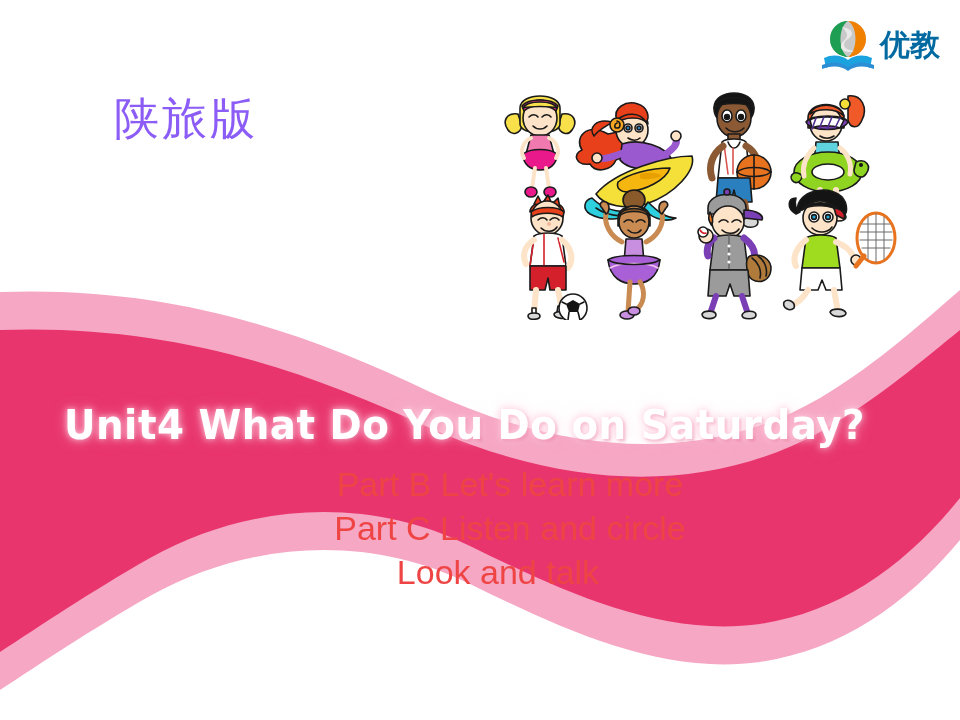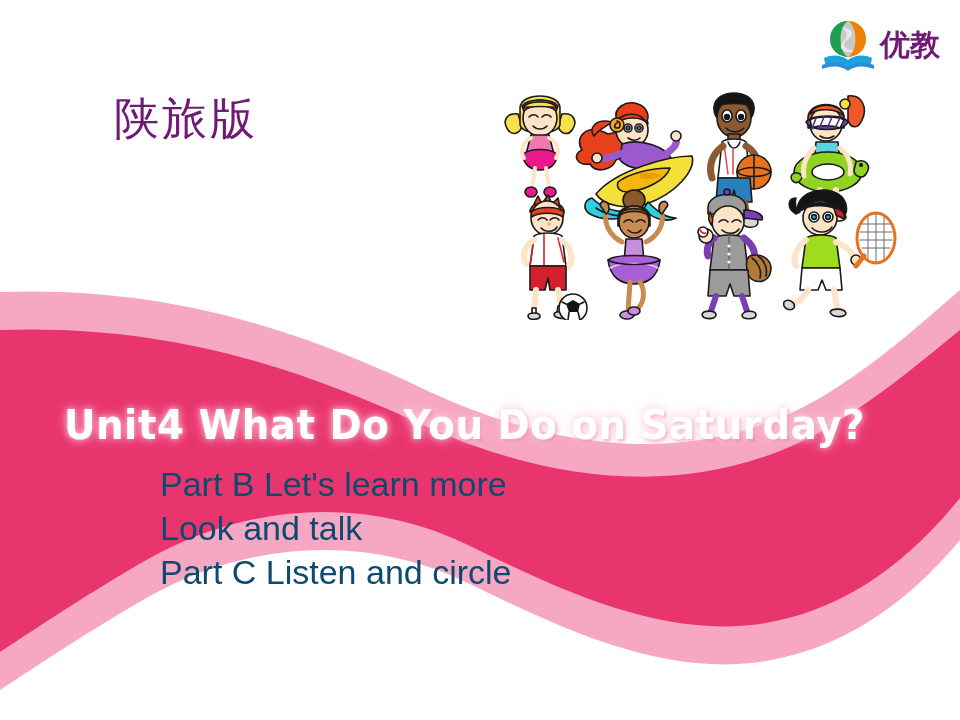--- a/index.html
+++ b/index.html
@@ -34,33 +34,33 @@
     width: 140px;
     height: 62px;
     display: flex;
     align-items: center;
   }
   #logo-mark { width: 60px; height: 60px; flex: 0 0 auto; }
   #logo-word {
     font-family: "DejaVu Sans", "Liberation Sans", sans-serif;
     font-size: 30px;
     font-weight: bold;
-    color: #701a75;
+    color: #0369a1;
     letter-spacing: 0px;
     margin-left: 2px;
     text-shadow: 1px 1px 0 #ffffff, -1px -1px 0 #ffffff;
     line-height: 1;
   }
 
   
   #edition {
     position: absolute;
     left: 56px;
     top: 88px;
-    color: #701a75;
+    color: #8b5cf6;
     font-family: "DejaVu Sans", "Liberation Sans", sans-serif;
     font-size: 45px;
     line-height: 62px;
     letter-spacing: 3px;
   }
   #edition .line1 { padding-left: 58px; }
   #edition .line2 { padding-left: 0px; }
 
   
   #kids {
@@ -87,22 +87,22 @@
     text-shadow: 0 0 7px rgba(255,210,225,0.95),
                  0 0 14px rgba(255,190,210,0.6),
                  2px 2px 3px rgba(200,30,85,0.35);
     white-space: nowrap;
   }
   #subtitle {
     position: absolute;
     left: 160px;
     top: 462px;
     width: 700px;
-    text-align: left;
-    color: #0c4a6e;
+    text-align: center;
+    color: #ef4444;
     font-family: "Liberation Sans", "DejaVu Sans", sans-serif;
     font-size: 34px;
     line-height: 44px;
     letter-spacing: 0px;
   }
   #subtitle .sub-line { display: block; white-space: nowrap; }
   #subtitle .sub-line.indent { padding-right: 24px; }
 </style>
 </head>
 <body>
@@ -447,17 +447,17 @@
         <path d="M330,250 C332,246 344,246 346,251 C346,256 332,256 330,250 Z" fill="#d8d8d8"></path>
       </g>
 
     </g>
   </svg>
 
   <div id="unit-title">Unit4 What Do You Do on Saturday?</div>
 
   <div id="subtitle">
     <span class="sub-line">Part B Let's learn more</span>
+    <span class="sub-line">Part C Listen and circle</span>
     <span class="sub-line indent">Look and talk</span>
-    <span class="sub-line">Part C Listen and circle</span>
   </div>
 
 </div>
 
 </body></html>

